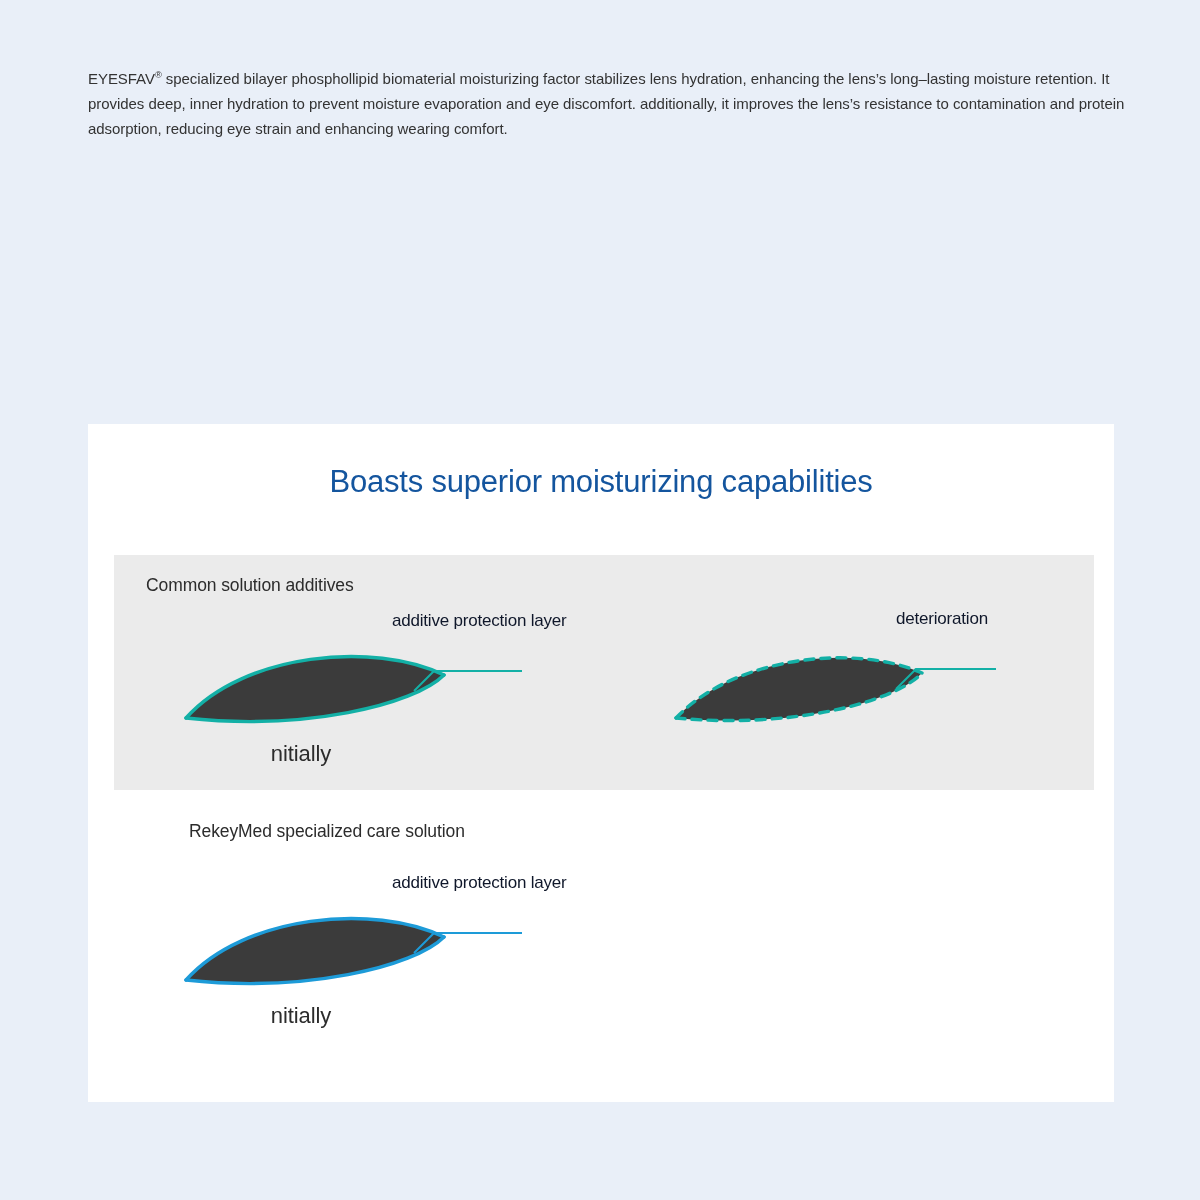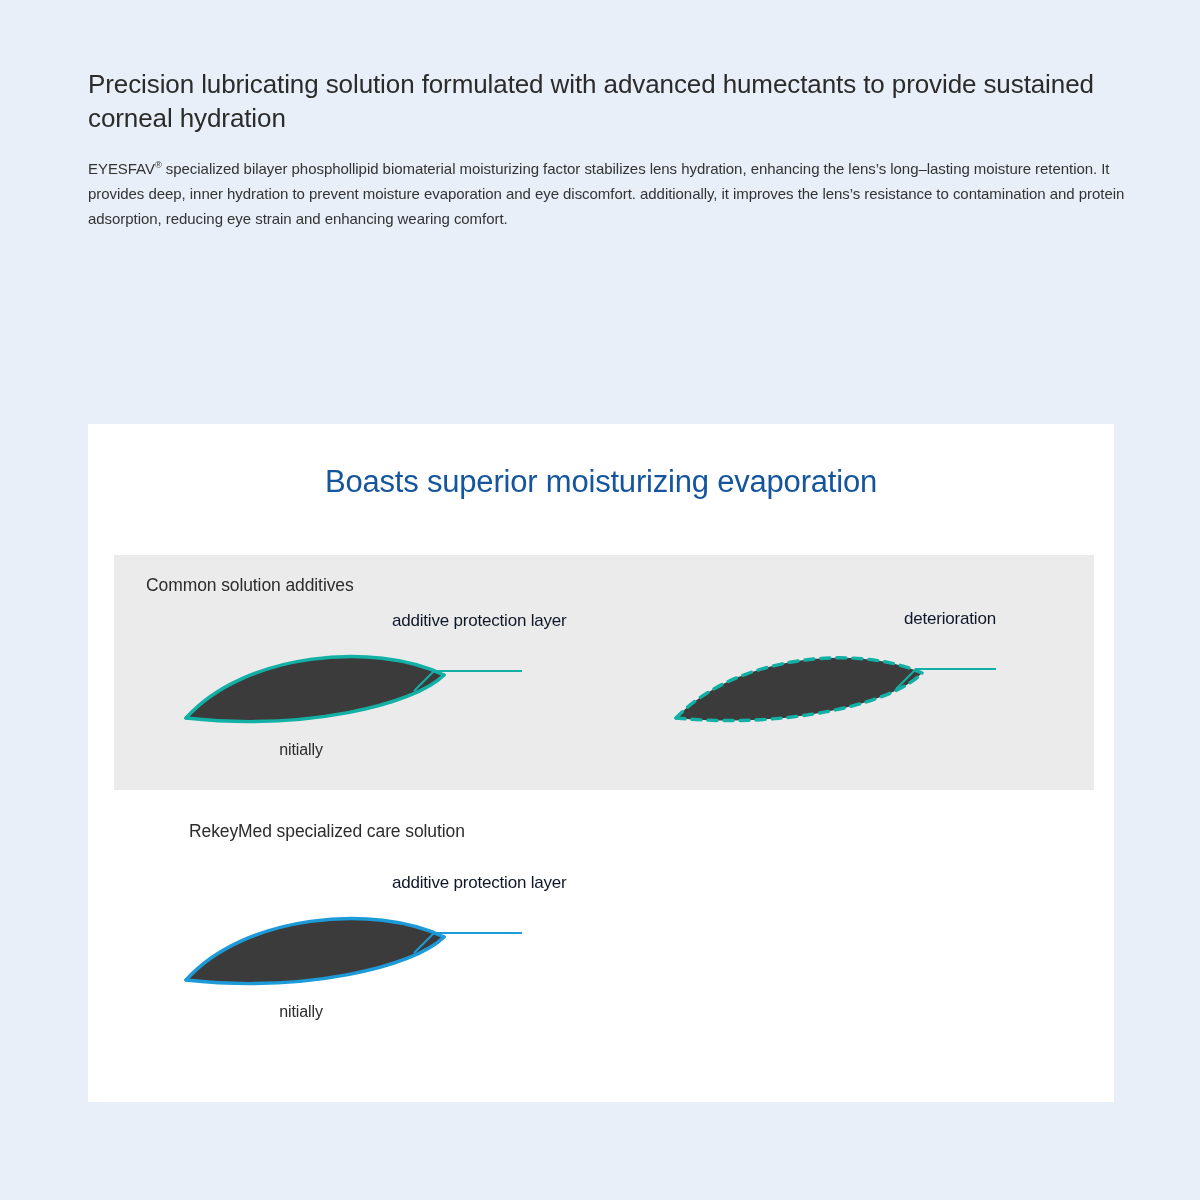--- a/index.html
+++ b/index.html
@@ -132,46 +132,45 @@
     width: 100%;
     height: 135px;
     overflow: visible;
   }
 
   .fig-caption {
     position: absolute;
     top: 128px;
     width: 100%;
     text-align: center;
-    font-size: 16px;
+    font-size: 22px;
     color: #2c2c2c;
     letter-spacing: -0.1px;
   }
   .figure.shift-left .fig-caption { transform: translateX(-58px); }
   .figure.shift-right .fig-caption { transform: translateX(-60px); }
 
   .callout-text {
     position: absolute;
     font-size: 17px;
     color: #0f172a;
     letter-spacing: -0.2px;
     white-space: nowrap;
   }
 </style>
 </head>
 <body>
 
 <div class="page-header">
-  <p class="subtitle">Precision lubricating solution formulated with advanced humectants to provide sustained corneal hydration</p>
   <p class="body-copy"><span>EYESFAV</span><sup>®</sup><span> specialized bilayer phosphollipid biomaterial moisturizing factor stabilizes lens hydration, enhancing the lens’s long–lasting moisture retention. It provides deep, inner hydration to prevent moisture evaporation and eye discomfort. additionally, it improves the lens’s resistance to contamination and protein adsorption, reducing eye strain and enhancing wearing comfort.</span></p>
 </div>
 
 <div class="card">
 
-  <div class="card-heading">Boasts superior moisturizing evaporation</div>
+  <div class="card-heading">Boasts superior moisturizing capabilities</div>
 
   <div class="panel panel-top">
     <div class="panel-label">Common solution additives</div>
 
     <div class="figures">
 
       <div class="figure shift-left">
         <svg class="fig-svg" viewBox="0 0 490 135" preserveAspectRatio="xMidYMin meet">
           <path d="M72 105 C 130 40, 260 28, 330 62 C 300 92, 190 118, 72 105 Z" fill="#3b3b3b" stroke="none"></path>
           <path d="M72 105 C 130 40, 260 28, 330 62" fill="none" stroke="#13b0a6" stroke-width="3.4" stroke-linecap="round"></path>
@@ -182,21 +181,21 @@
         <div class="fig-caption">nitially</div>
       </div>
 
       <div class="figure shift-right">
         <svg class="fig-svg" viewBox="0 0 490 135" preserveAspectRatio="xMidYMin meet">
           <path d="M72 105 C 130 44, 250 30, 318 60 C 290 90, 185 116, 72 105 Z" fill="#3b3b3b" stroke="none"></path>
           <path d="M72 105 C 130 44, 250 30, 318 60" fill="none" stroke="#13b0a6" stroke-width="3.4" stroke-linecap="round" stroke-dasharray="9 7"></path>
           <path d="M72 105 C 185 116, 290 90, 318 60" fill="none" stroke="#13b0a6" stroke-width="3.4" stroke-linecap="round" stroke-dasharray="9 7"></path>
           <polyline points="292,76 312,56 392,56" fill="none" stroke="#13b0a6" stroke-width="2"></polyline>
         </svg>
-        <div class="callout-text" style="left:300px; top:-4px;">deterioration</div>
+        <div class="callout-text" style="left:292px; top:-4px;">deterioration</div>
       </div>
 
     </div>
   </div>
 
   <div class="panel panel-bottom">
     <div class="panel-label">RekeyMed specialized care solution</div>
 
     <div class="figures">
 

